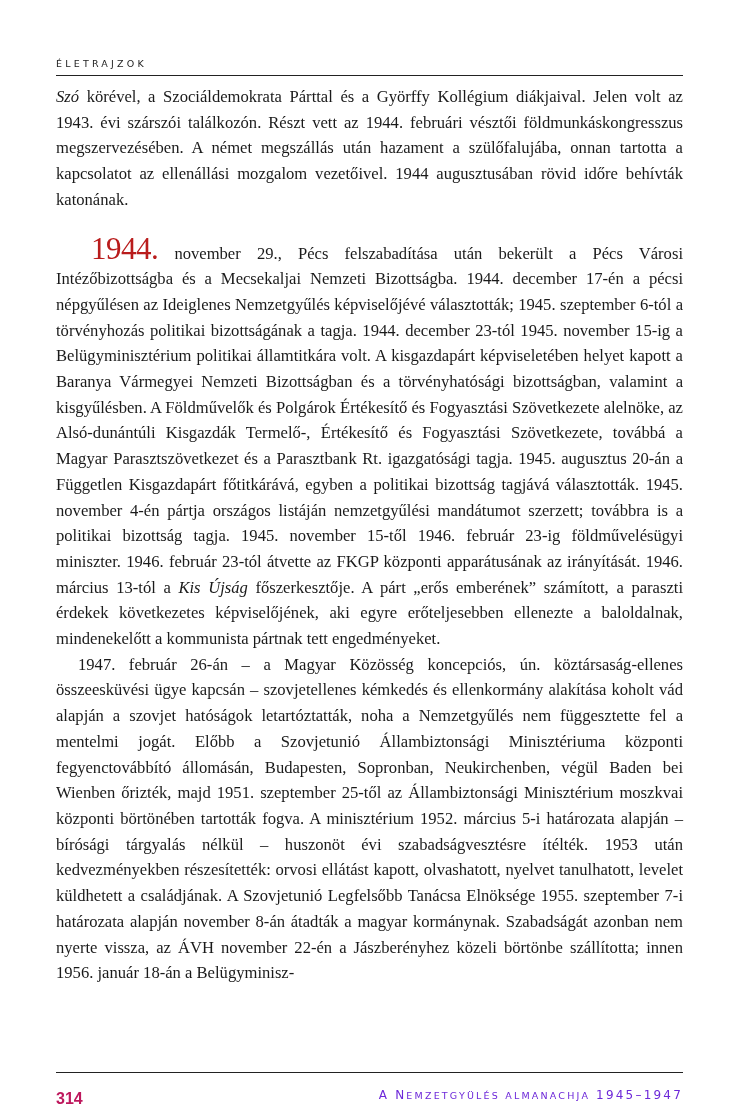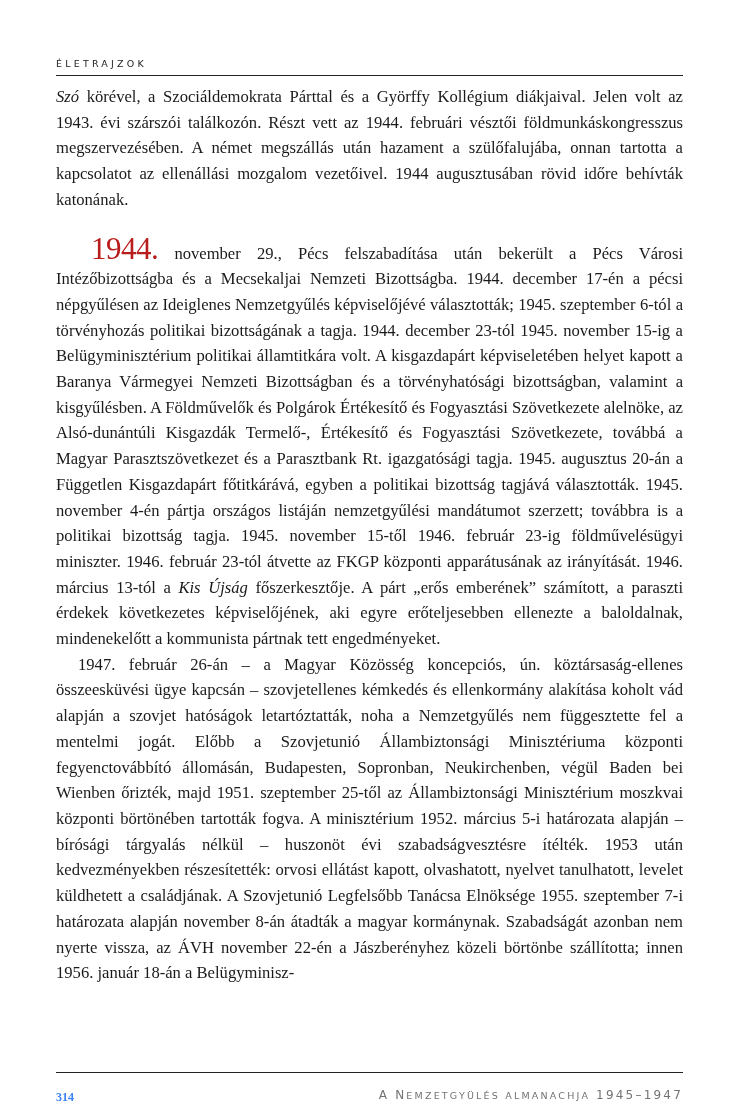--- a/index.html
+++ b/index.html
@@ -74,33 +74,33 @@
       top: 1062px;
       left: 0;
       width: 627px;
       height: 1px;
       background: #222;
     }
     .page-number {
       position: absolute;
       top: 1080px;
       left: 0;
-      font-family: Liberation Serif, serif;
+      font-family: Liberation Sans, sans-serif;
       font-weight: bold;
-      font-size: 12px;
-      color: #3b82f6;
+      font-size: 16px;
+      color: #be185d;
     }
     .running-foot {
       position: absolute;
       top: 1078px;
       right: 0;
       font-family: "DejaVu Sans", "Liberation Sans", sans-serif;
       font-size: 12px;
       letter-spacing: 2.2px;
-      color: #737373;
+      color: #6d28d9;
       white-space: nowrap;
     }
     .running-foot .sc {
       font-size: 9.5px;
     }
   </style>
 </head>
 <body>
 
 <div class="page">

